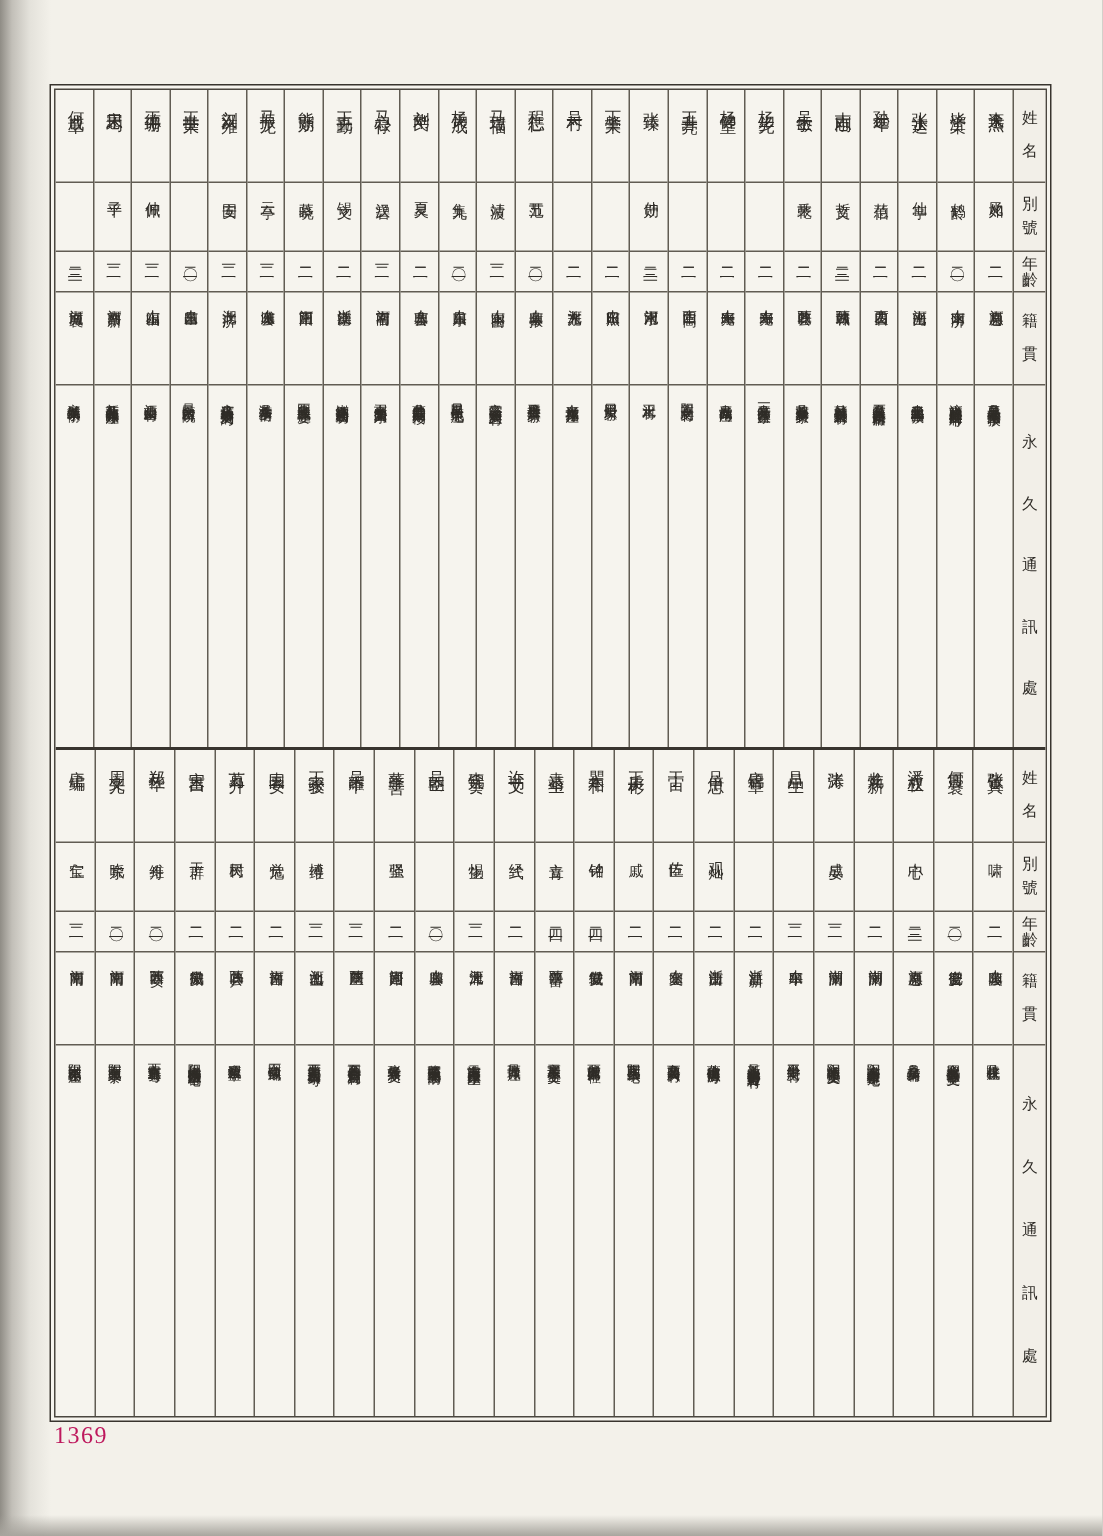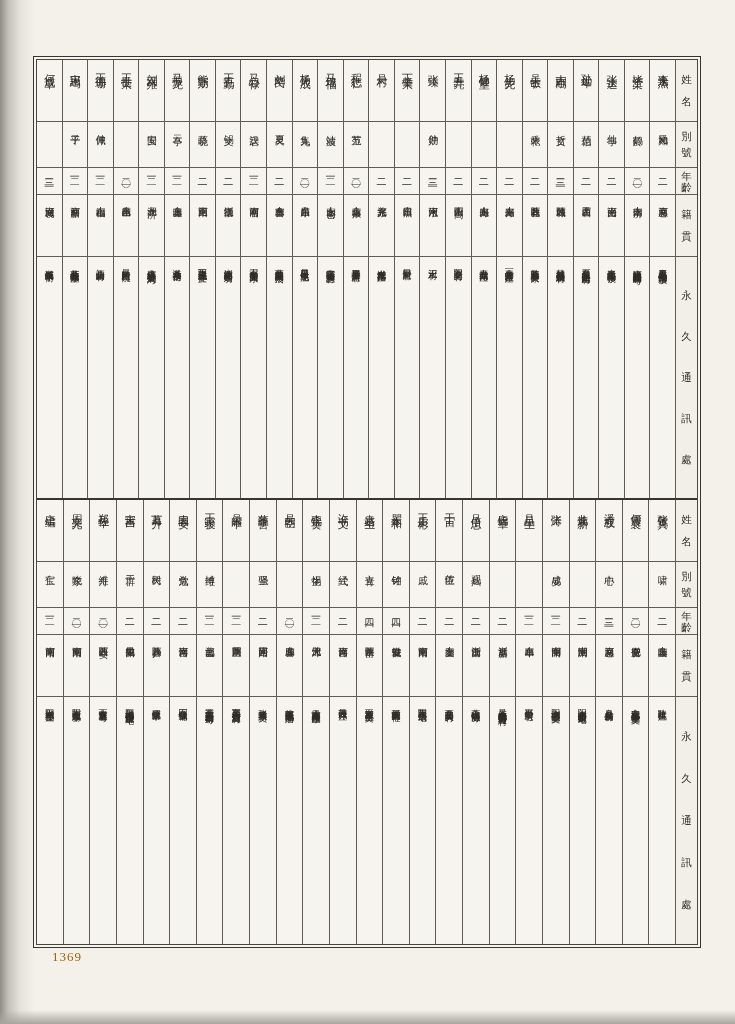--- a/index.html
+++ b/index.html
@@ -69,22 +69,22 @@
     max-width:100%;
   }
   .t-name{font-size:11px;letter-spacing:2px;padding-top:5px;}
   .t-alias{font-size:10px;letter-spacing:1px;padding-top:5px;}
   .t-age{font-size:10px;line-height:11px;padding-top:3px;}
   .t-origin{font-size:9.5px;letter-spacing:.5px;padding-top:4px;}
   .t-addr{font-size:9px;line-height:12px;letter-spacing:.5px;padding-top:5px;max-height:138px;}
   .hcell{flex-direction:column;align-items:center;justify-content:space-evenly;padding:3px 0;}
   .hchar{font-size:10.5px;line-height:11px;display:block;}
   .pageno{
-    position:absolute;left:52px;top:949px;
-    font-size:13px;letter-spacing:1px;color:#a16207;
+    position:absolute;left:36px;top:949px;
+    font-size:16px;letter-spacing:1px;color:#be185d;
   }
 </style>
 </head>
 <body>
 
 <div class="scan">
   <div class="frame">
     <div class="frame-inner">
       <div class="rtable rtable-top">
           <div class="col col-header">

